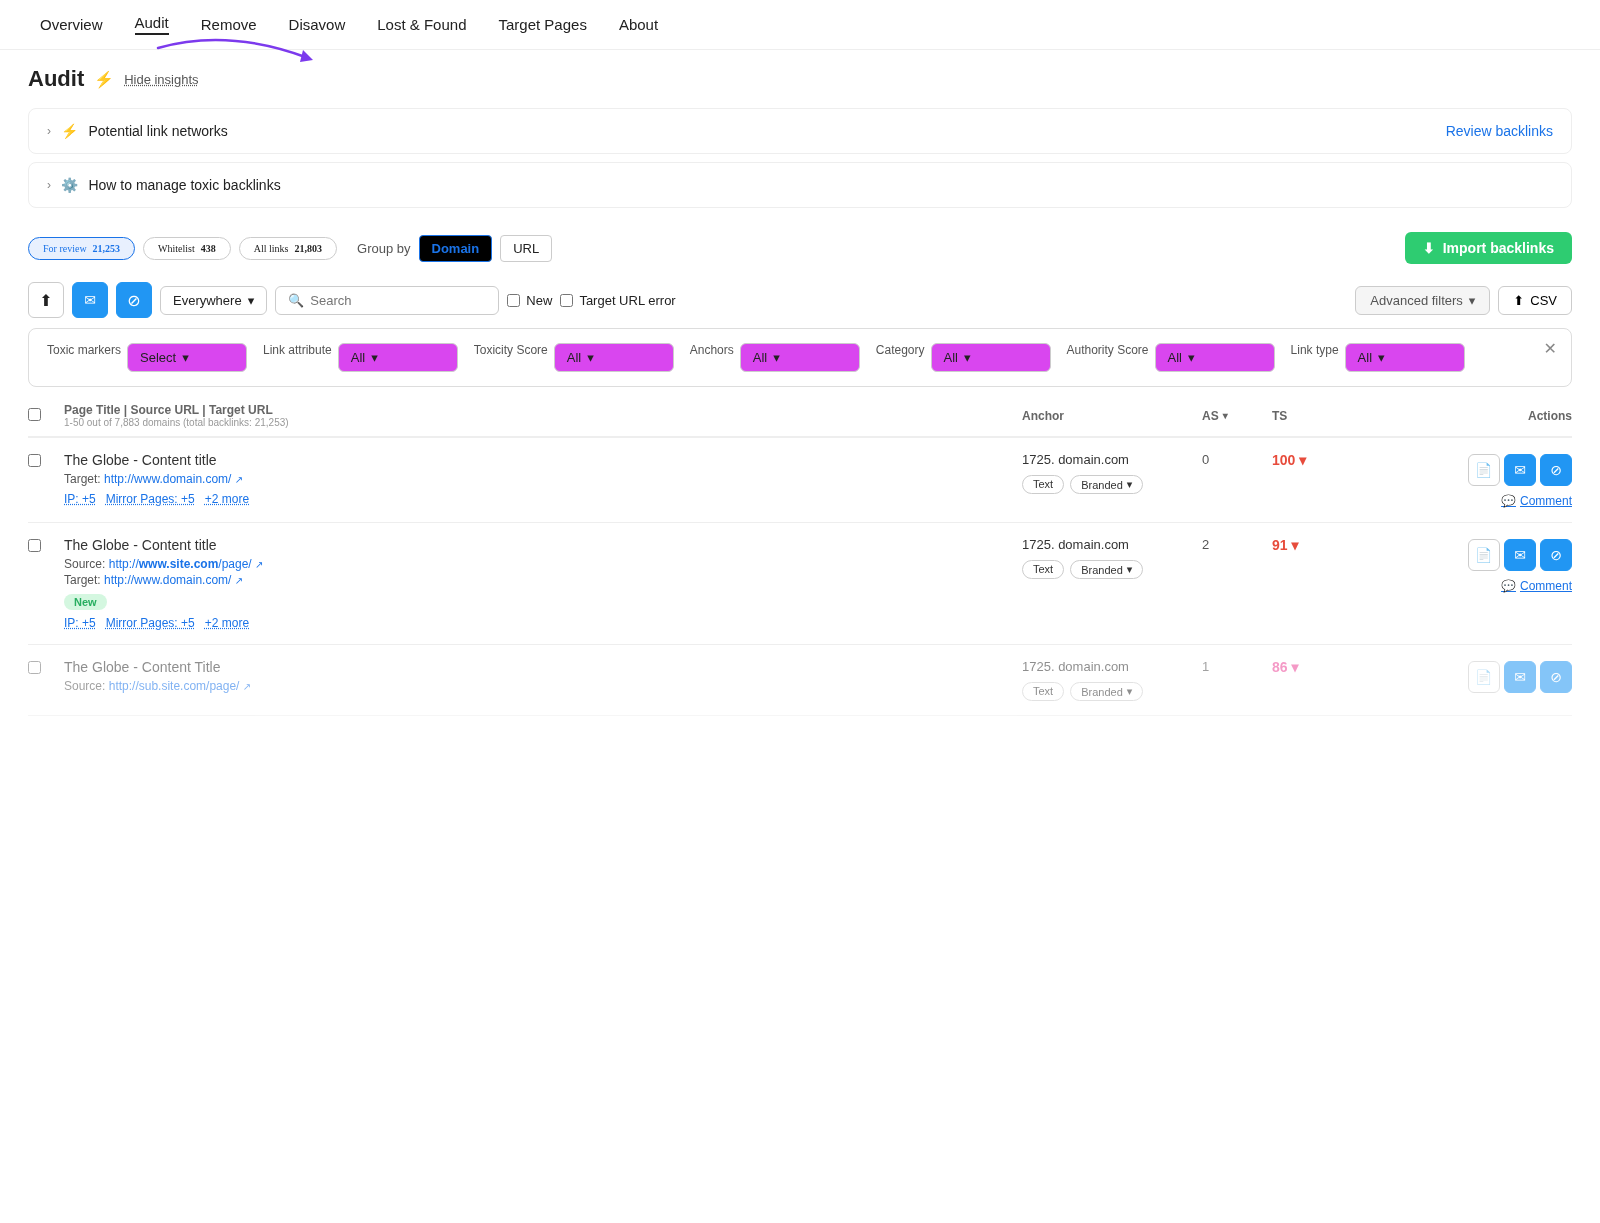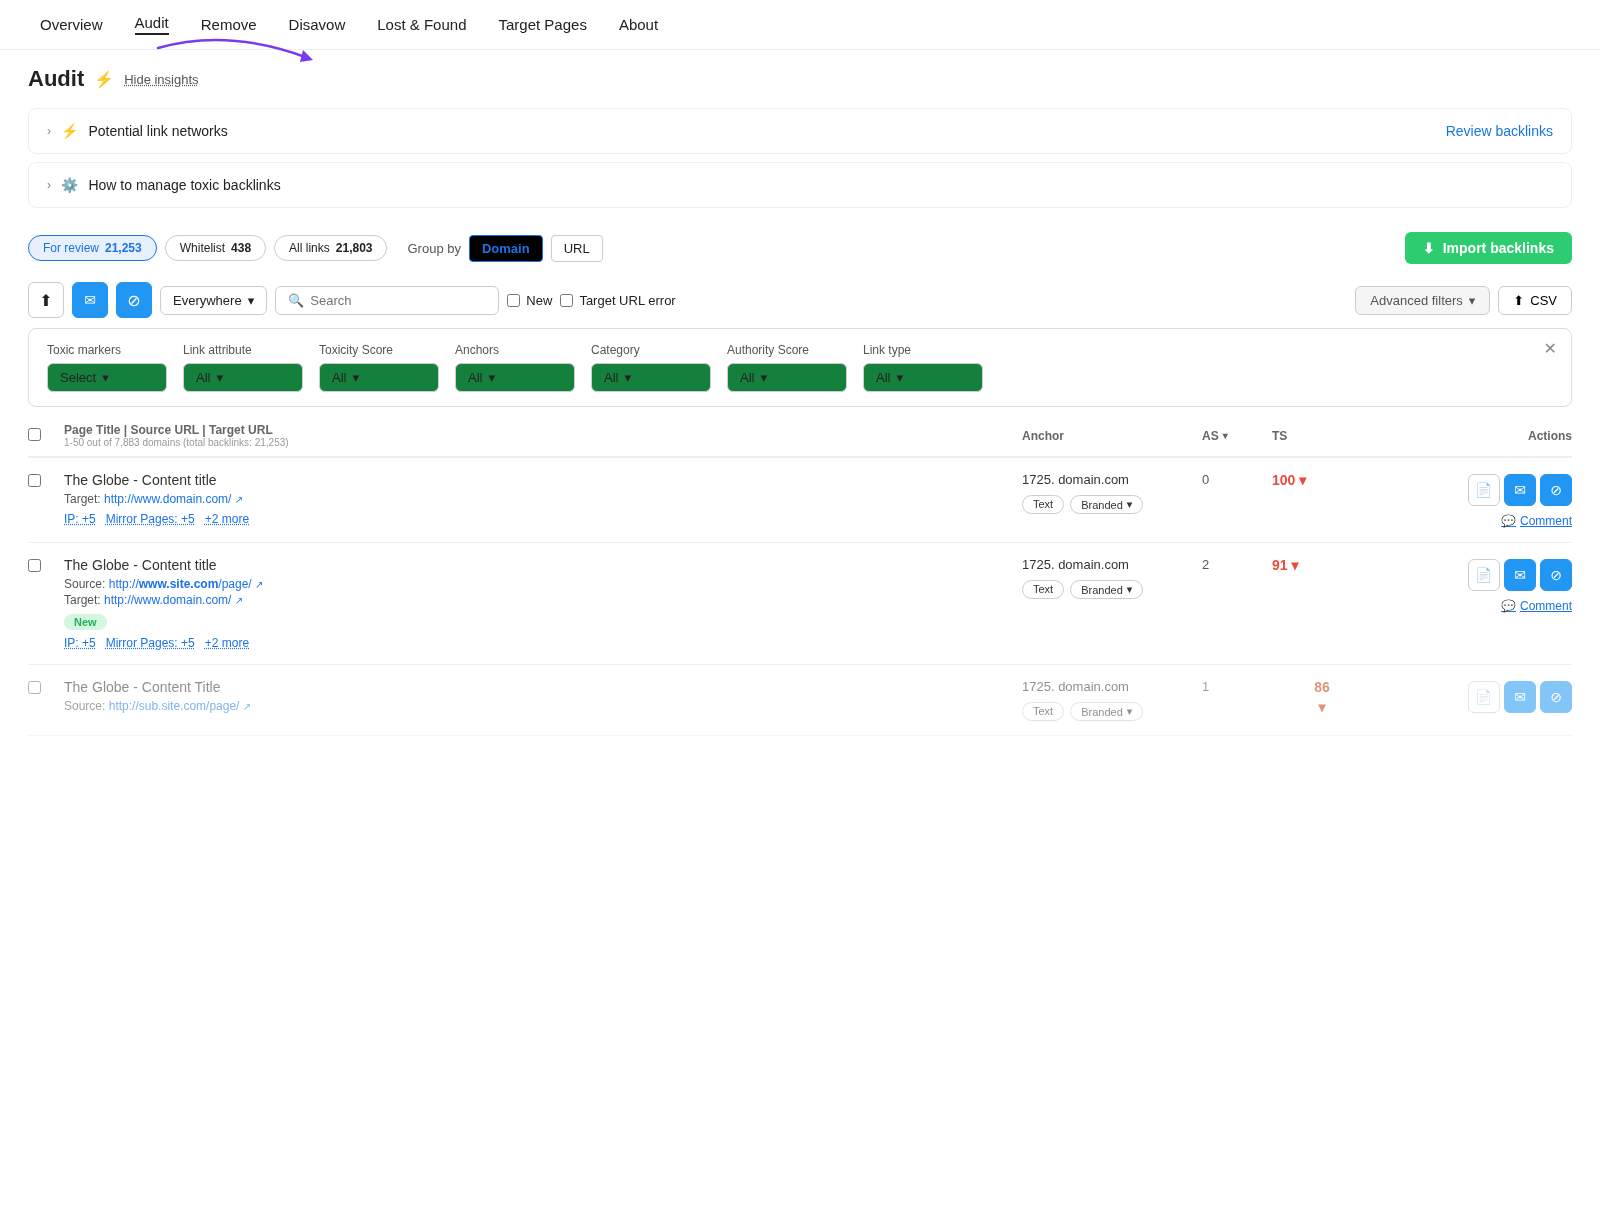--- a/index.html
+++ b/index.html
@@ -18,21 +18,21 @@
     .lightning-icon { color: #f5a623; font-size: 16px; }
 
     
     .insight-card { margin: 8px 28px; border: 1px solid #eee; border-radius: 8px; padding: 14px 18px; display: flex; align-items: center; justify-content: space-between; }
     .insight-card-left { display: flex; align-items: center; gap: 10px; font-size: 14px; font-weight: 500; }
     .insight-card-right a { color: #1a73e8; text-decoration: none; font-size: 14px; }
     .expand-icon { color: #888; font-size: 12px; }
 
     
     .tabs-row { display: flex; align-items: center; gap: 8px; padding: 16px 28px 8px; flex-wrap: wrap; }
-    .tab-btn { border: 1.5px solid #ccc; border-radius: 20px; padding: 5px 14px; font-size: 12px; cursor: pointer; background: #fff; color: #222; display: flex; gap: 6px; }
+    .tab-btn { border: 1.5px solid #ccc; border-radius: 20px; padding: 5px 14px; font-size: 10px; cursor: pointer; background: #fff; color: #222; display: flex; gap: 6px; font-family: Liberation Serif, serif; }
     .tab-btn.active { border-color: #1a73e8; background: #e8f0fe; color: #1a73e8; }
     .tab-count { font-weight: 600; }
     .group-by-label { font-size: 13px; color: #555; margin-left: 12px; }
     .group-btn { border: 1.5px solid #ccc; border-radius: 4px; padding: 5px 12px; font-size: 13px; cursor: pointer; background: #fff; color: #222; }
     .group-btn.active { border-color: #1a73e8; background: #000000; color: #1a73e8; font-weight: 600; }
     .import-btn { margin-left: auto; background: #2ecc71; color: #fff; border: none; border-radius: 6px; padding: 8px 18px; font-size: 14px; font-weight: 600; cursor: pointer; display: flex; align-items: center; gap: 8px; }
 
     
     .filter-row { display: flex; align-items: center; gap: 8px; padding: 10px 28px; }
     .icon-btn { width: 36px; height: 36px; border: 1.5px solid #ccc; border-radius: 6px; display: flex; align-items: center; justify-content: center; cursor: pointer; background: #fff; font-size: 16px; }
@@ -42,23 +42,23 @@
     .search-box { border: 1.5px solid #ccc; border-radius: 6px; padding: 6px 12px; font-size: 13px; display: flex; align-items: center; gap: 6px; min-width: 180px; background: #fff; }
     .search-box input { border: none; outline: none; font-size: 13px; background: transparent; }
     .checkbox-label { display: flex; align-items: center; gap: 6px; font-size: 13px; cursor: pointer; }
     .adv-filters-btn { border: 1.5px solid #ccc; border-radius: 6px; padding: 6px 14px; font-size: 13px; cursor: pointer; background: #f5f5f5; color: #555; display: flex; align-items: center; gap: 6px; margin-left: auto; }
     .csv-btn { border: 1.5px solid #ccc; border-radius: 6px; padding: 6px 14px; font-size: 13px; cursor: pointer; background: #fff; display: flex; align-items: center; gap: 6px; }
 
     
     .adv-panel { margin: 0 28px 8px; border: 1px solid #ddd; border-radius: 8px; padding: 14px 18px; position: relative; }
     .adv-panel-close { position: absolute; right: 14px; top: 10px; cursor: pointer; font-size: 16px; color: #888; }
     .adv-filters-grid { display: flex; gap: 16px; flex-wrap: wrap; }
-    .filter-group { display: flex; flex-direction: column; gap: 6px; }
+    .filter-group { display: flex; flex-direction: row; gap: 6px; }
     .filter-label { font-size: 12px; color: #555; font-weight: 500; }
-    .filter-select { border: 1.5px solid #ccc; border-radius: 6px; padding: 6px 12px; font-size: 13px; cursor: pointer; background: #15803d; display: flex; align-items: center; gap: 6px; min-width: 120px; }
+    .filter-select { border: 1.5px solid #ccc; border-radius: 6px; padding: 6px 12px; font-size: 13px; cursor: pointer; background: #d946ef; display: flex; align-items: center; gap: 6px; min-width: 120px; }
 
     
     .table-container { margin: 0 28px; }
     .table-header-row { display: grid; grid-template-columns: 36px 1fr 180px 70px 100px 200px; align-items: center; padding: 8px 0; border-bottom: 2px solid #eee; font-size: 12px; font-weight: 600; color: #666; }
     .table-row { display: grid; grid-template-columns: 36px 1fr 180px 70px 100px 200px; align-items: start; padding: 14px 0; border-bottom: 1px solid #eee; }
     .row-check { display: flex; align-items: flex-start; padding-top: 2px; }
     .row-content { }
     .row-title { font-size: 14px; font-weight: 500; color: #333; margin-bottom: 4px; }
     .row-source { font-size: 12px; color: #555; margin-bottom: 2px; }
     .row-source a { color: #1a73e8; text-decoration: none; }
@@ -369,21 +369,21 @@
     <div class="col-anchor">
       <div class="anchor-domain">1725. domain.com</div>
       <div class="anchor-tags">
         <span class="tag">Text</span>
         <span class="tag tag-branded">Branded <span>▾</span></span>
       </div>
     </div>
     <div class="col-as">
       <span>1</span>
     </div>
-    <div class="col-ts" style="color:#c2410c;flex-direction:column;">
+    <div class="col-ts" style="color:#ec4899;">
       <span>86</span>
       <span>▾</span>
     </div>
     <div class="col-actions">
       <div class="action-icon-btn">📄</div>
       <div class="action-icon-btn blue" style="background:#2196f3;border-color:#2196f3;color:#fff;">✉</div>
       <div class="action-icon-btn blue" style="background:#2196f3;border-color:#2196f3;color:#fff;">⊘</div>
     </div>
   </div>
 </div>

